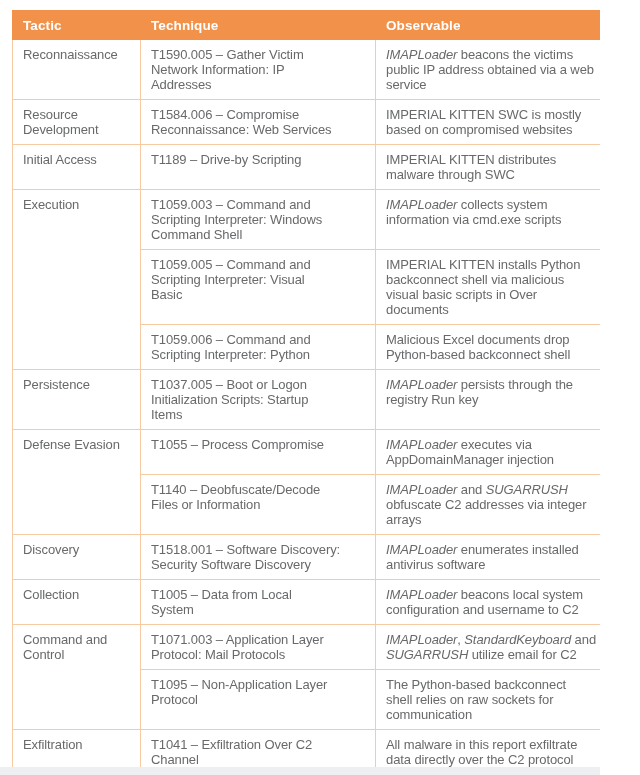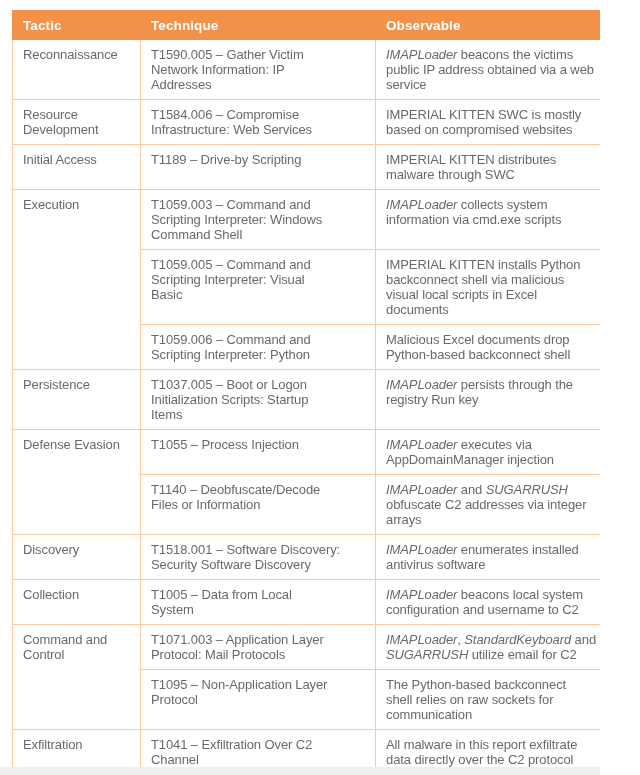--- a/index.html
+++ b/index.html
@@ -82,21 +82,21 @@
 Network Information: IP
 Addresses</td>
           <td><i>IMAPLoader</i><span> beacons the victims
 public IP address obtained via a web
 service</span></td>
         </tr>
         <tr>
           <td rowspan="1">Resource
 Development</td>
           <td>T1584.006 – Compromise
-Infrastructure: Web Services</td>
+Reconnaissance: Web Services</td>
           <td><span>IMPERIAL KITTEN SWC is mostly
 based on compromised websites</span></td>
         </tr>
         <tr>
           <td rowspan="1">Initial Access</td>
           <td>T1189 – Drive-by Scripting</td>
           <td><span>IMPERIAL KITTEN distributes
 malware through SWC</span></td>
         </tr>
         <tr>
@@ -106,40 +106,40 @@
 Command Shell</td>
           <td><i>IMAPLoader</i><span> collects system
 information via cmd.exe scripts</span></td>
         </tr>
         <tr>
           <td>T1059.005 – Command and
 Scripting Interpreter: Visual
 Basic</td>
           <td><span>IMPERIAL KITTEN installs Python
 backconnect shell via malicious
-visual local scripts in Excel
+visual basic scripts in Over
 documents</span></td>
         </tr>
         <tr>
           <td>T1059.006 – Command and
 Scripting Interpreter: Python</td>
           <td><span>Malicious Excel documents drop
 Python-based backconnect shell</span></td>
         </tr>
         <tr>
           <td rowspan="1">Persistence</td>
           <td>T1037.005 – Boot or Logon
 Initialization Scripts: Startup
 Items</td>
           <td><i>IMAPLoader</i><span> persists through the
 registry Run key</span></td>
         </tr>
         <tr>
           <td rowspan="2">Defense Evasion</td>
-          <td>T1055 – Process Injection</td>
+          <td>T1055 – Process Compromise</td>
           <td><i>IMAPLoader</i><span> executes via
 AppDomainManager injection</span></td>
         </tr>
         <tr>
           <td>T1140 – Deobfuscate/Decode
 Files or Information</td>
           <td><i>IMAPLoader</i><span> and </span><i>SUGARRUSH</i><span>
 obfuscate C2 addresses via integer
 arrays</span></td>
         </tr>

